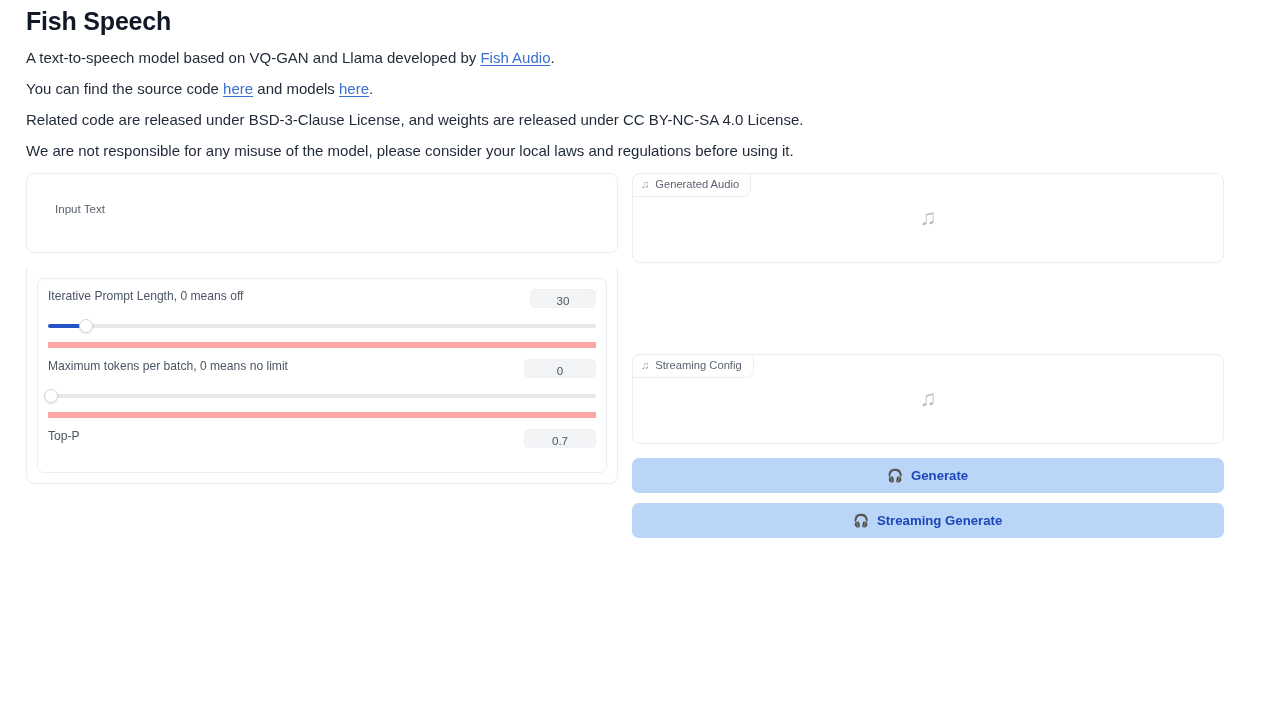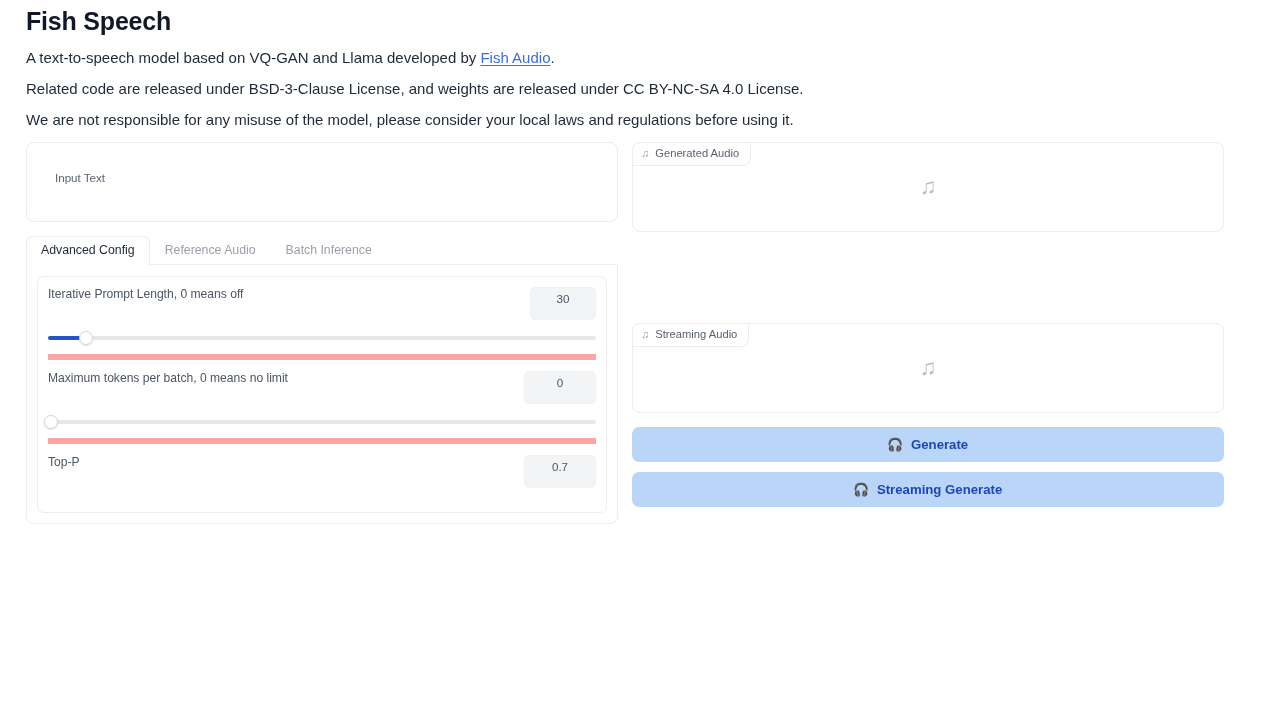--- a/index.html
+++ b/index.html
@@ -141,21 +141,21 @@
     color: #4b5563;
     line-height: 15px;
   }
   .num-box {
     background: #f3f4f6;
     border: 1px solid #f0f1f4;
     border-radius: 5px;
     font-size: 11.6px;
     color: #4b5563;
     text-align: center;
-    padding: 4px 0 14px 0;
+    padding: 4px 0 0 0;
     line-height: 13px;
   }
   .track {
     position: relative;
     height: 14px;
   }
   .track-bg {
     position: absolute;
     top: 5px; left: 0; right: 0;
     height: 4px;
@@ -248,38 +248,36 @@
 <body>
 
 <div class="page">
 
   <h1 class="title">Fish Speech</h1>
 
   <div class="desc-block">
     <p class="desc">
       <span>A text-to-speech model based on VQ-GAN and Llama developed by </span><a class="link" href="#">Fish Audio</a><span>.</span>
     </p>
+    <p class="desc">
+      <span>You can find the source code </span><a class="link" href="#">here</a><span> and models </span><a class="link" href="#">here</a><span>.</span>
+    </p>
     <p class="desc">Related code are released under BSD-3-Clause License, and weights are released under CC BY-NC-SA 4.0 License.</p>
     <p class="desc">We are not responsible for any misuse of the model, please consider your local laws and regulations before using it.</p>
   </div>
 
   <div class="columns">
 
     <div class="col-left">
 
       <div class="panel">
         <span class="panel-label">Input Text</span>
       </div>
 
       <div class="tabs-card">
-        <div class="tabs-bar">
-          <div class="tab active">Advanced Config</div>
-          <div class="tab">Reference Audio</div>
-          <div class="tab">Batch Inference</div>
-        </div>
         <div class="tab-body">
           <div class="slider-panel">
 
             <div class="slider-row">
               <div class="slider-head">
                 <span class="slider-name">Iterative Prompt Length, 0 means off</span>
                 <div class="num-box" style="width:66px">30</div>
               </div>
               <div class="track">
                 <div class="track-bg"></div>
@@ -323,21 +321,21 @@
         <div class="audio-center">
           <span class="note-big">♫</span>
         </div>
       </div>
 
       <div class="spacer-gap"></div>
 
       <div class="audio-panel">
         <div class="audio-tag">
           <span class="note-small">♫</span>
-          <span>Streaming Audio</span>
+          <span>Streaming Config</span>
         </div>
         <div class="audio-center">
           <span class="note-big">♫</span>
         </div>
       </div>
 
       <div class="btn-stack">
         <button class="gen-btn">
           <span class="hp">🎧</span>
           <span>Generate</span>

